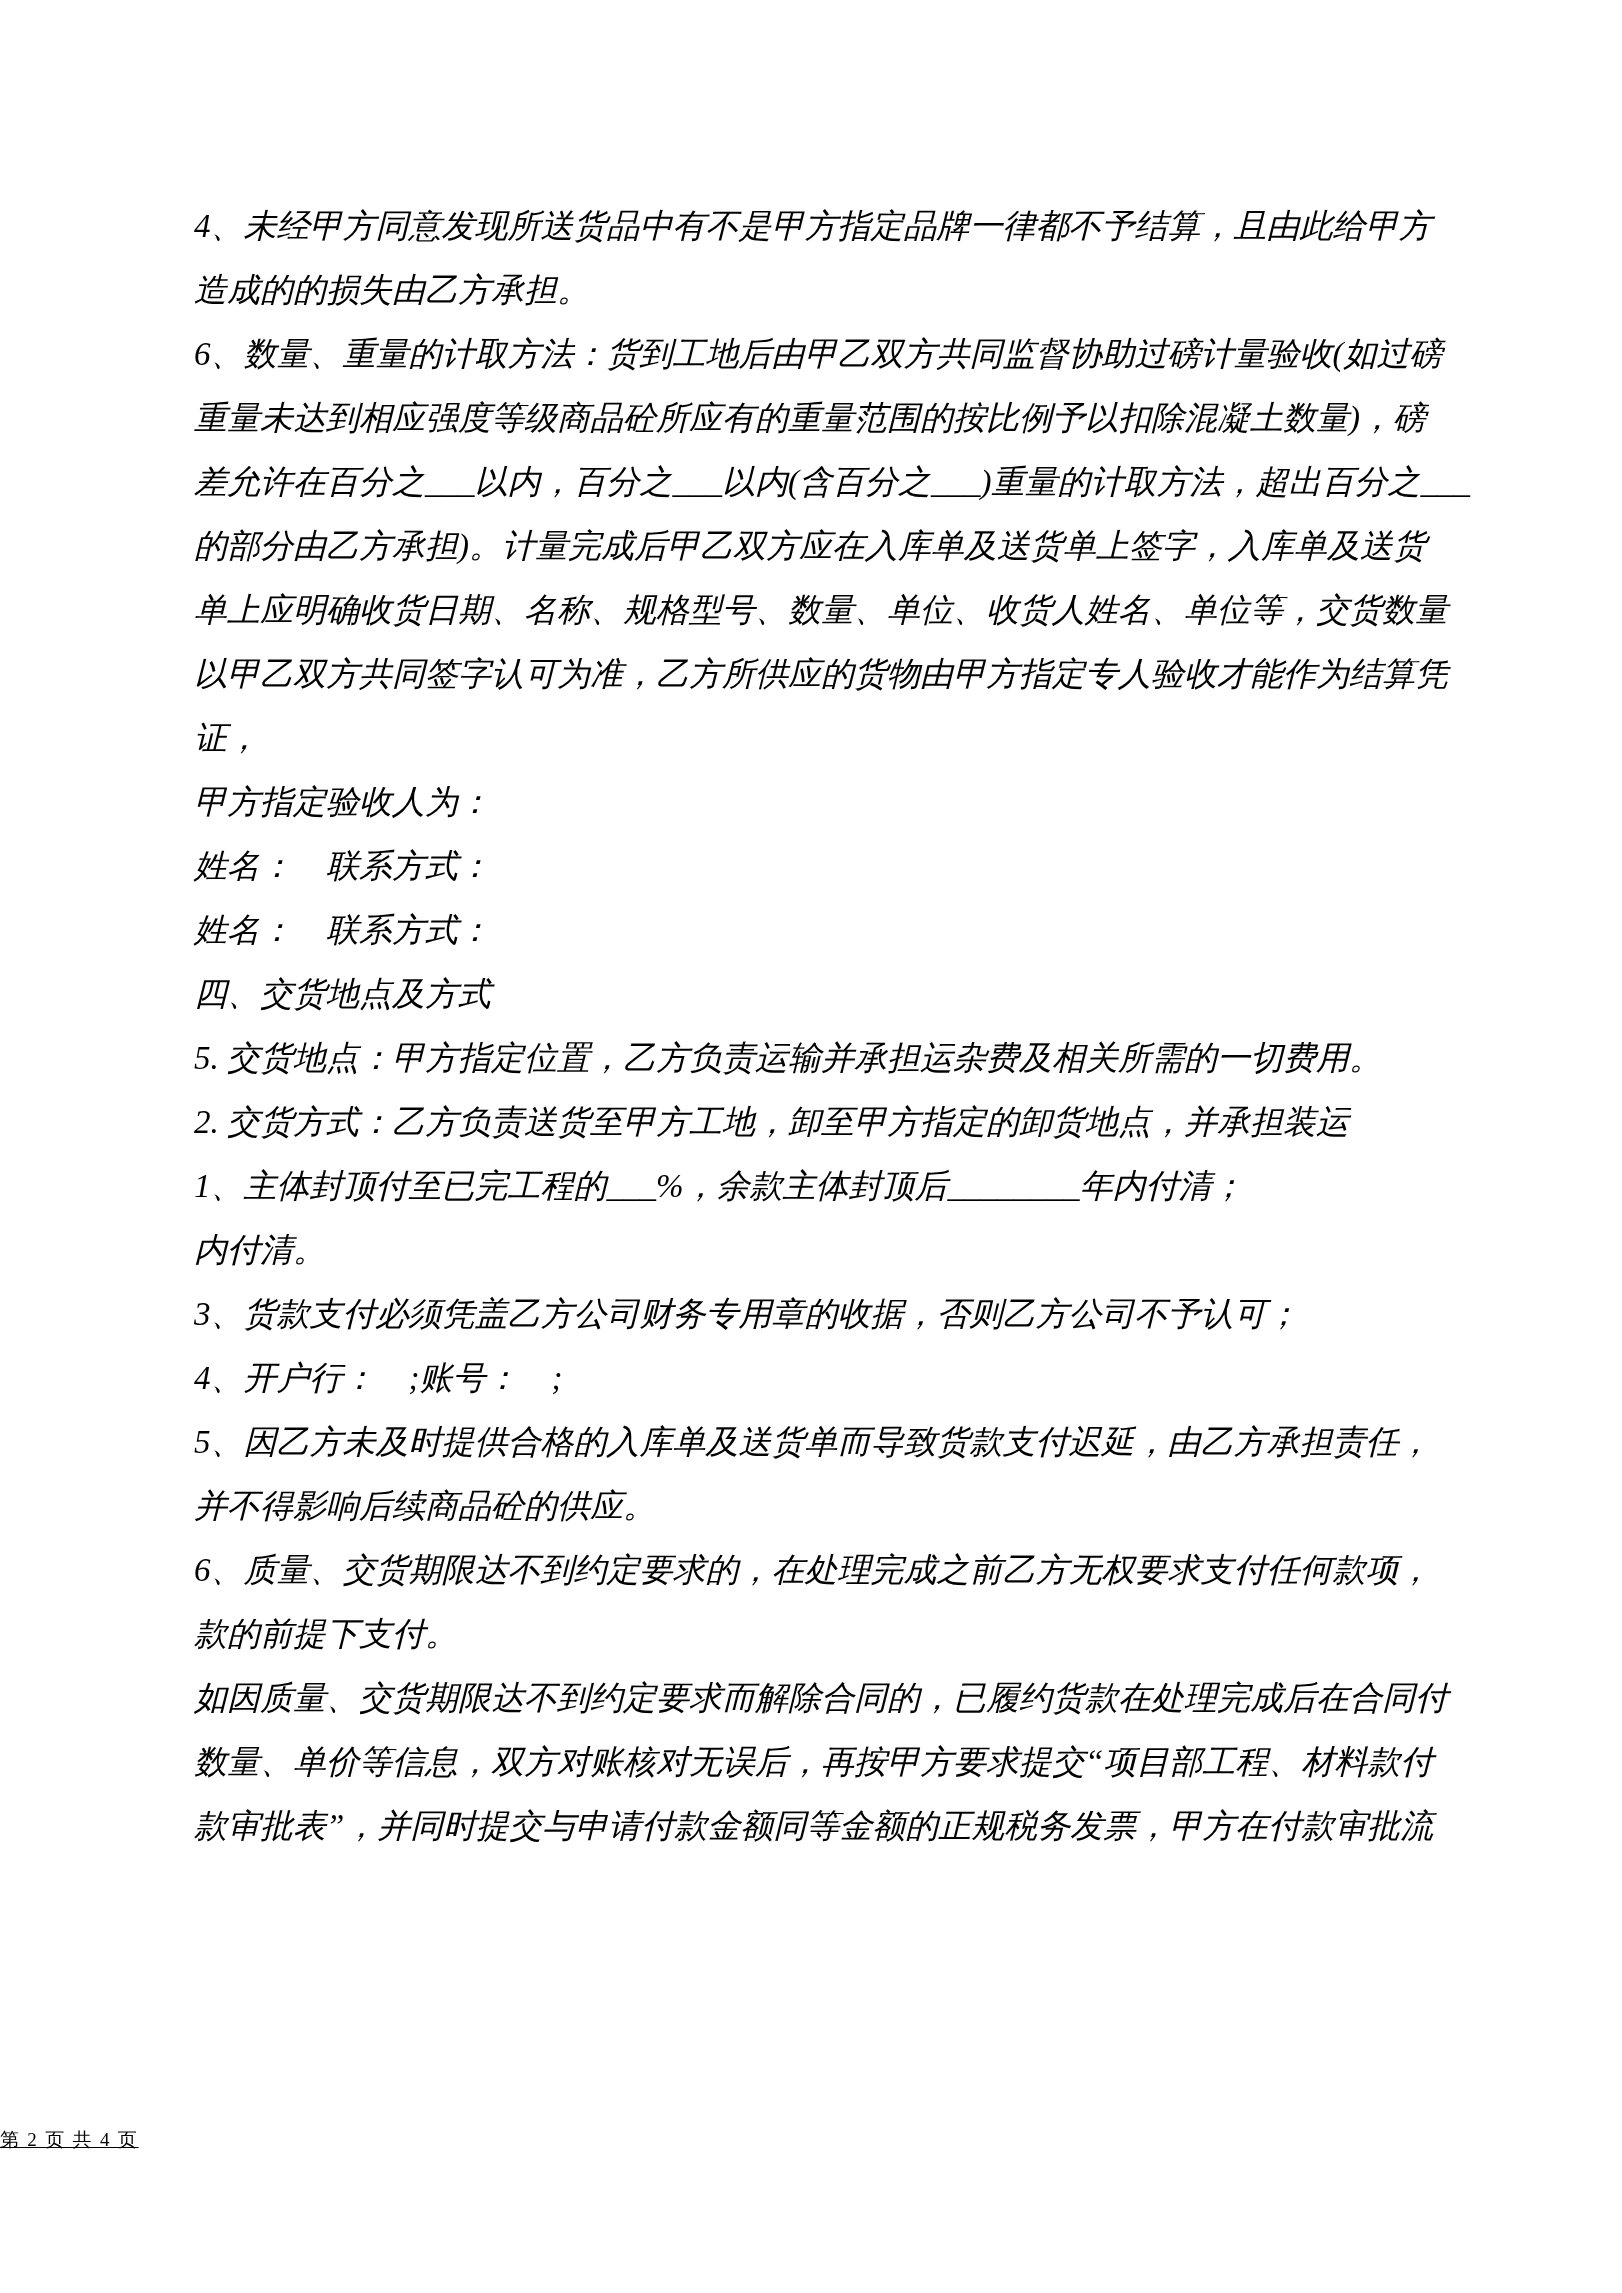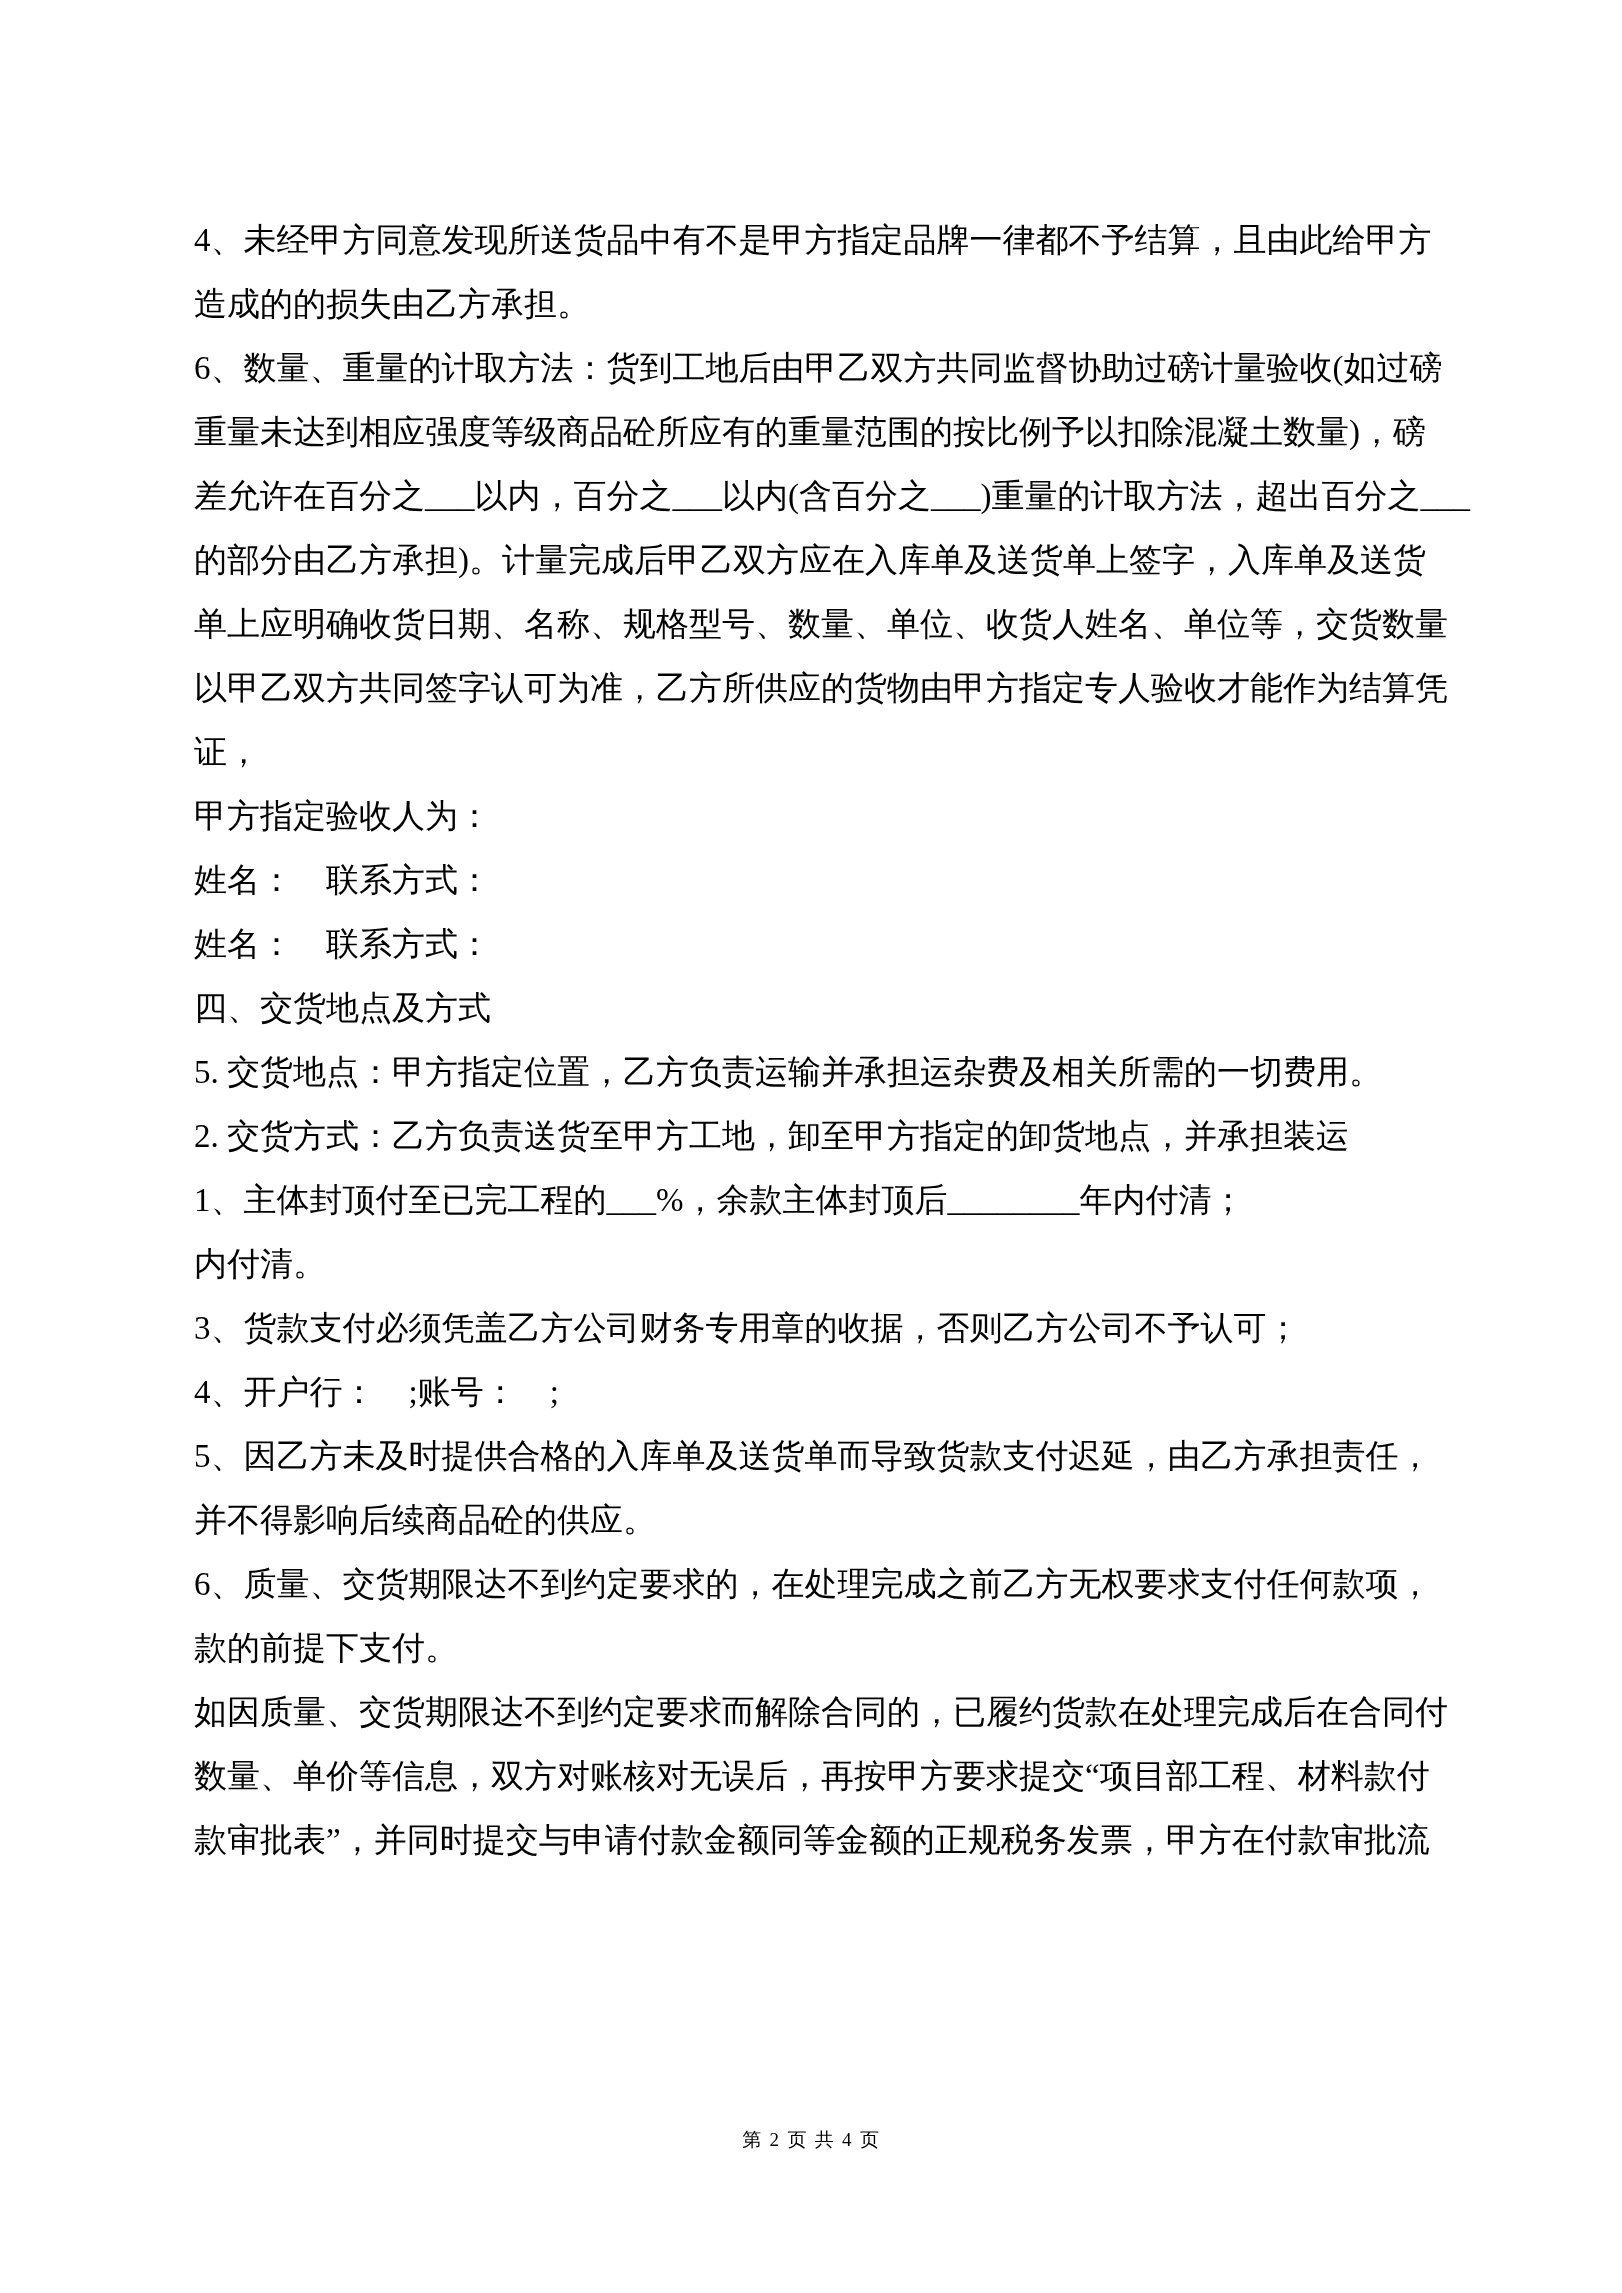--- a/index.html
+++ b/index.html
@@ -12,39 +12,40 @@
     width: 1623px;
     height: 2294px;
     background: #ffffff;
     overflow: hidden;
     font-family: "Liberation Serif", "DejaVu Serif", serif;
     color: #000000;
   }
   .content {
     position: absolute;
     left: 194px;
-    top: 219px;
+    top: 205px;
     width: 1255px;
+    font-style: italic;
   }
   .line {
     height: 64px;
     line-height: 42px;
     font-size: 33px;
     white-space: pre;
     letter-spacing: 0;
   }
   .footer {
     position: absolute;
     left: 0;
     top: 2126px;
     width: 100%;
-    text-align: center;
     font-size: 19px;
     line-height: 27px;
     letter-spacing: 1.8px;
+    text-decoration: underline;
   }
 </style>
 </head>
 <body>
 
 <div class="page">
   <div class="content">
       <div class="line">4、未经甲方同意发现所送货品中有不是甲方指定品牌一律都不予结算，且由此给甲方</div>
       <div class="line">造成的的损失由乙方承担。</div>
       <div class="line">6、数量、重量的计取方法：货到工地后由甲乙双方共同监督协助过磅计量验收(如过磅</div>

